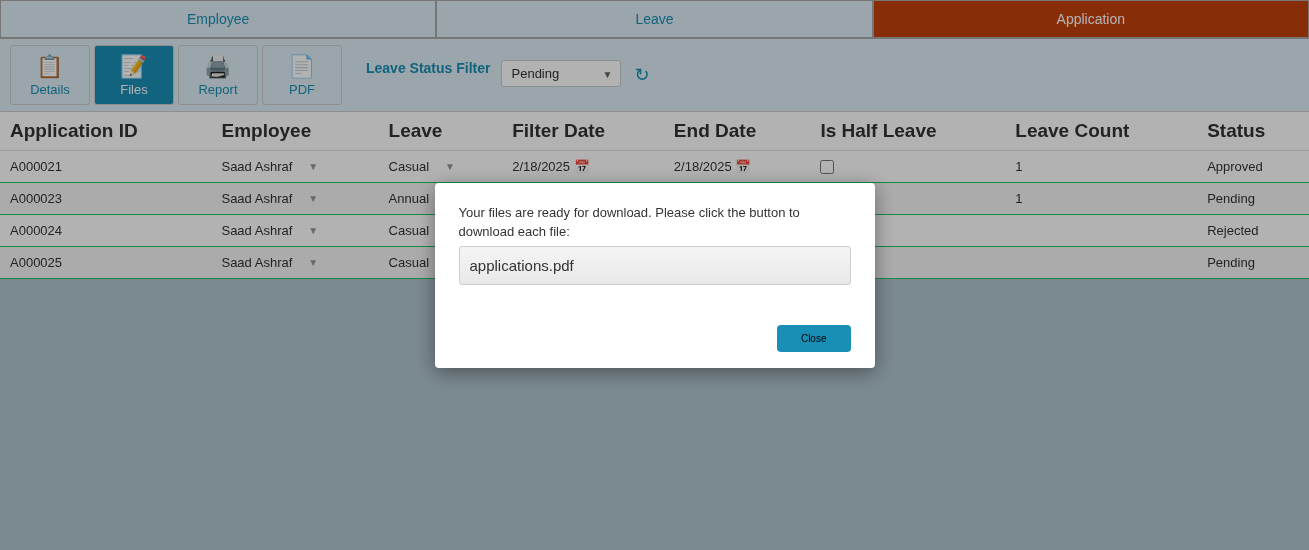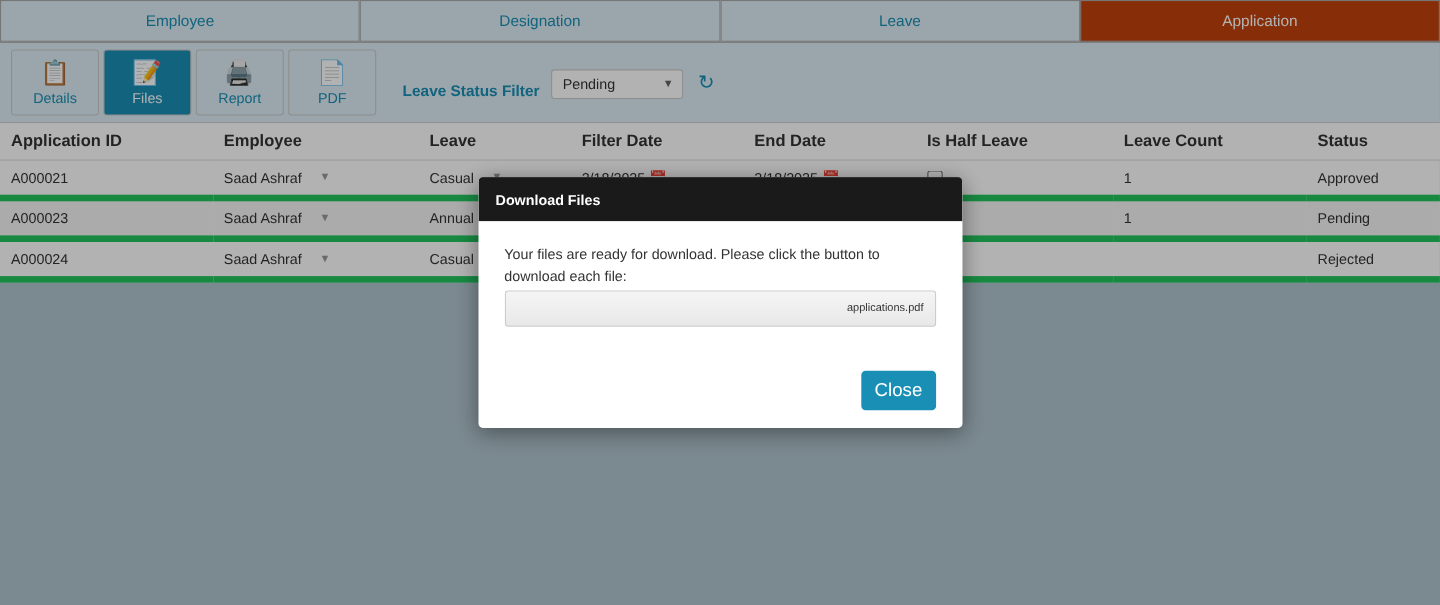--- a/index.html
+++ b/index.html
@@ -53,21 +53,21 @@
     .sub-nav-btn.active {
       background: #1a8fb5;
       color: white;
     }
     .sub-nav-btn .icon {
       font-size: 22px;
       margin-bottom: 2px;
     }
     .filter-section {
       display: flex;
-      align-items: flex-end;
+      align-items: flex-start;
       margin-left: 20px;
       gap: 10px;
     }
     .filter-label {
       color: #1a8fb5;
       font-size: 14px;
       font-weight: bold;
     }
     .filter-select {
       border: 1px solid #ccc;
@@ -116,24 +116,24 @@
     }
     thead tr {
       background: white;
     }
     thead th {
       text-align: left;
       padding: 8px 10px;
       font-weight: bold;
       color: #333;
       border-bottom: 1px solid #ddd;
-      font-size: 15px;
+      font-size: 19px;
     }
     tbody tr {
-      border-bottom: 6px solid #22c55e;
+      border-bottom: 1px solid #22c55e;
     }
     tbody tr:nth-child(even) {
       background: #f5f5f5;
     }
     tbody td {
       padding: 8px 10px;
       color: #333;
       font-size: 13px;
     }
     .cell-with-dropdown {
@@ -195,48 +195,47 @@
     }
     .modal-body .message {
       margin-bottom: 4px;
     }
     .download-btn {
       display: block;
       width: 100%;
       padding: 10px;
       border: 1px solid #ccc;
       background: linear-gradient(to bottom, #f5f5f5, #e8e8e8);
-      text-align: right;
-      cursor: pointer;
-      font-size: 10px;
+      text-align: left;
+      cursor: pointer;
+      font-size: 15px;
       color: #333;
       border-radius: 3px;
       margin-bottom: 8px;
     }
     .modal-footer {
       padding: 12px 24px 16px;
       display: flex;
       justify-content: flex-end;
     }
     .close-btn {
       background: #1a8fb5;
-      color: #ffffff;
+      color: #000000;
       border: none;
-      padding: 8px 12px;
+      padding: 8px 24px;
       border-radius: 4px;
       cursor: pointer;
-      font-size: 17px;
+      font-size: 10px;
     }
   </style>
 </head>
 <body>
 
 <div class="top-nav">
   <div class="top-nav-tab">Employee</div>
-  <div class="top-nav-tab">Designation</div>
   <div class="top-nav-tab">Leave</div>
   <div class="top-nav-tab active">Application</div>
 </div>
 
 <div class="sub-nav">
   <div class="sub-nav-btn">
     <span class="icon">📋</span>
     <span>Details</span>
   </div>
   <div class="sub-nav-btn active">
@@ -370,29 +369,54 @@
       
     </td>
     <td>
       <div class="checkbox-cell">
         <input type="checkbox" style="">
       </div>
     </td>
     <td></td>
     <td>Rejected</td>
   </tr>
+        <tr>
+    <td>A000025</td>
+    <td>
+      <div class="cell-with-dropdown">
+        <span>Saad Ashraf</span>
+        <span class="dropdown-arrow">▼</span>
+      </div>
+    </td>
+    <td>
+      <div class="cell-with-dropdown">
+        <span>Casual</span>
+        <span class="dropdown-arrow">▼</span>
+      </div>
+    </td>
+    <td>
+      
+    </td>
+    <td>
+      
+    </td>
+    <td>
+      <div class="checkbox-cell">
+        <input type="checkbox" style="">
+      </div>
+    </td>
+    <td></td>
+    <td>Pending</td>
+  </tr>
       </tbody>
   </table>
 </div>
 
 <div class="modal-overlay">
   <div class="modal">
-    <div class="modal-header">
-      <span>Download Files</span>
-    </div>
     <div class="modal-body">
       <div class="message">
         Your files are ready for download. Please click the button to download each file:
       </div>
       <button class="download-btn">applications.pdf</button>
     </div>
     <div class="modal-footer">
       <button class="close-btn">Close</button>
     </div>
   </div>

